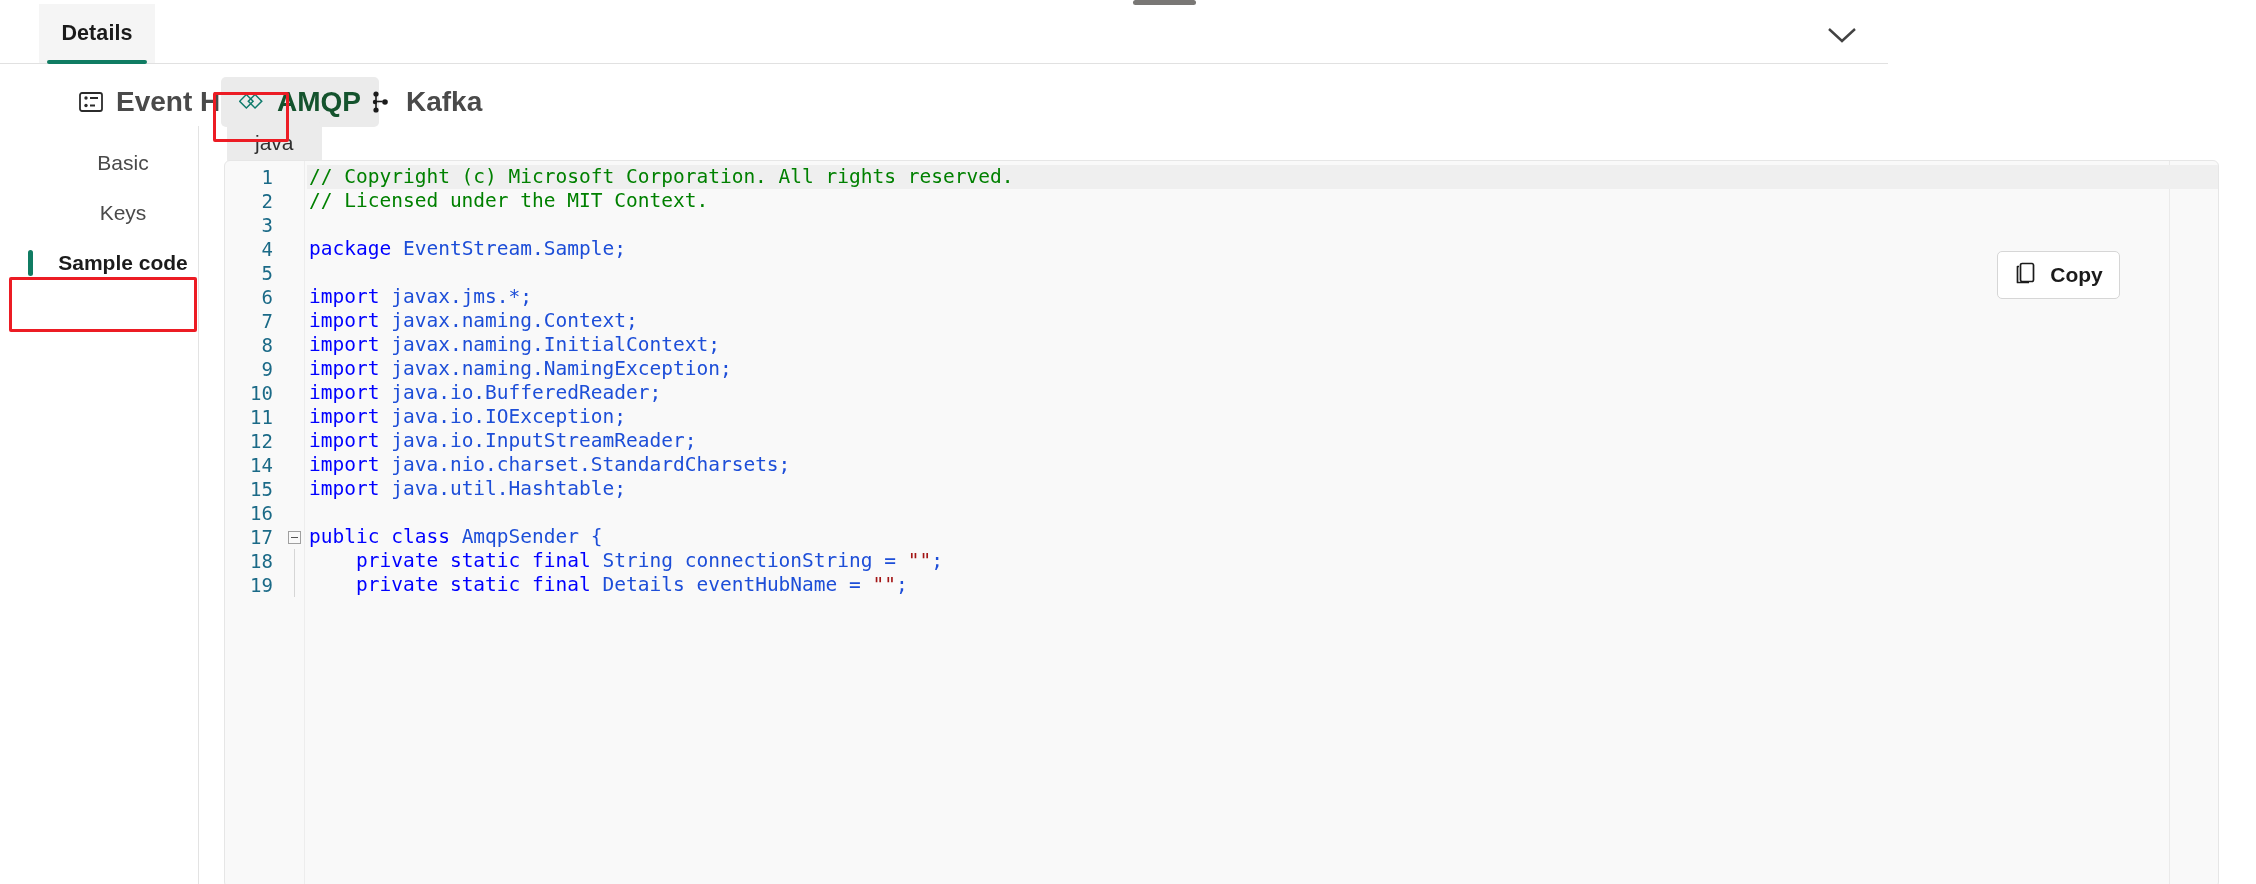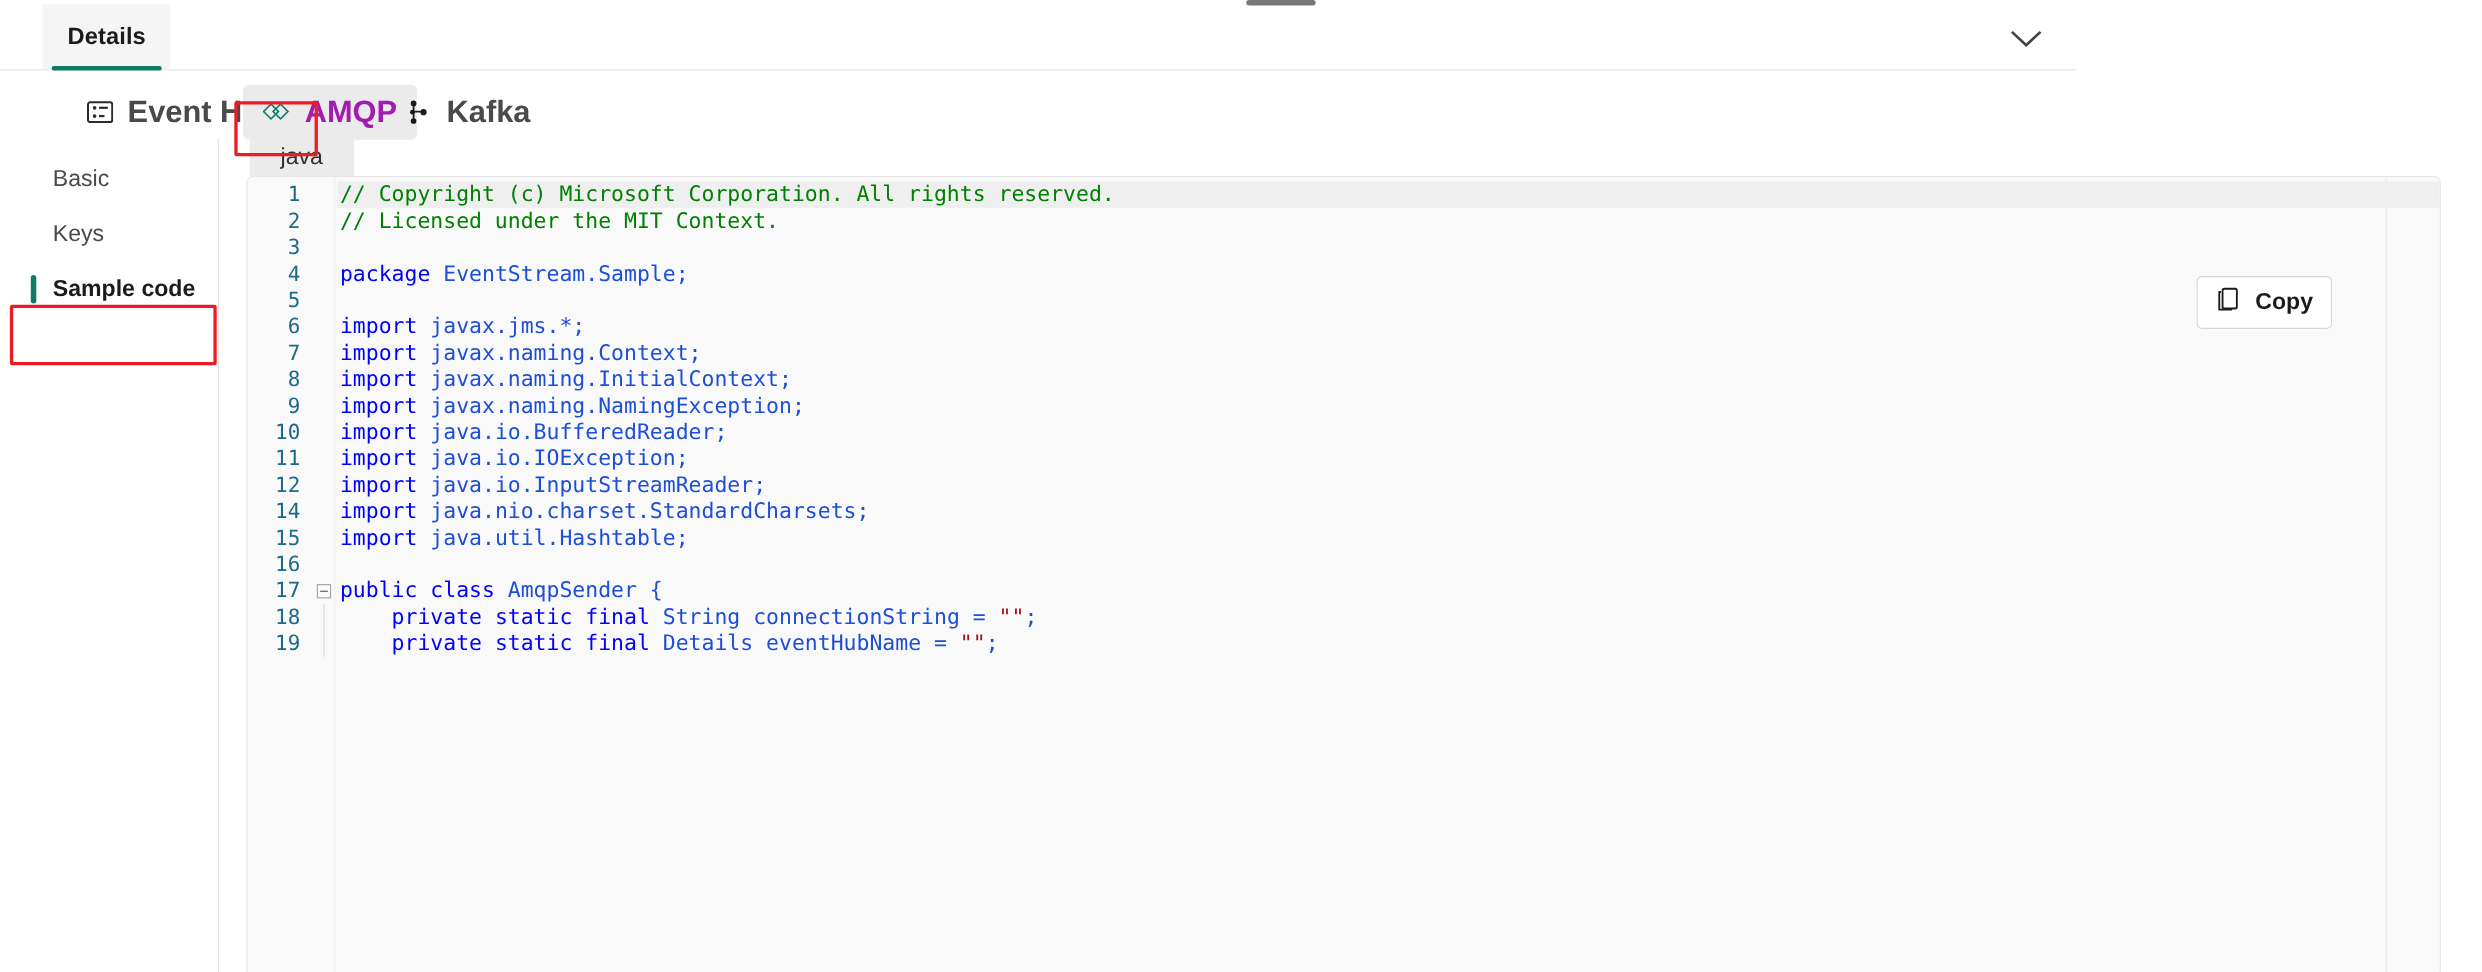--- a/index.html
+++ b/index.html
@@ -94,21 +94,21 @@
   .pivot .pv-icon {
     display: inline-flex;
     align-items: center;
     justify-content: center;
     width: 26px; height: 26px;
   }
   .pivot-eventhub { position: absolute; left: 60px; top: 12px; }
   .pivot-amqp {
     position: absolute; left: 221px; top: 12px;
     background: #ebebeb;
-    color: #a21caf;
+    color: #14532d;
   }
   .pivot-kafka { position: absolute; left: 350px; top: 12px; }
 
   
   .hl-amqp {
     position: absolute;
     left: 213px; top: 92px;
     width: 76px; height: 50px;
     border: 3px solid #ec1c24;
     box-sizing: border-box;
@@ -140,20 +140,21 @@
   .nav-item {
     position: relative;
     height: 50px;
     display: flex;
     align-items: center;
     padding-left: 48px;
     font-size: 21px;
     color: #4a4a4a;
     cursor: pointer;
     box-sizing: border-box;
+    justify-content: center;
   }
   .nav-item.selected {
     color: #1b1b1b;
     font-weight: 600;
   }
   .nav-item.selected::before {
     content: "";
     position: absolute;
     left: 28px; top: 12px;
     width: 5px; height: 26px;

